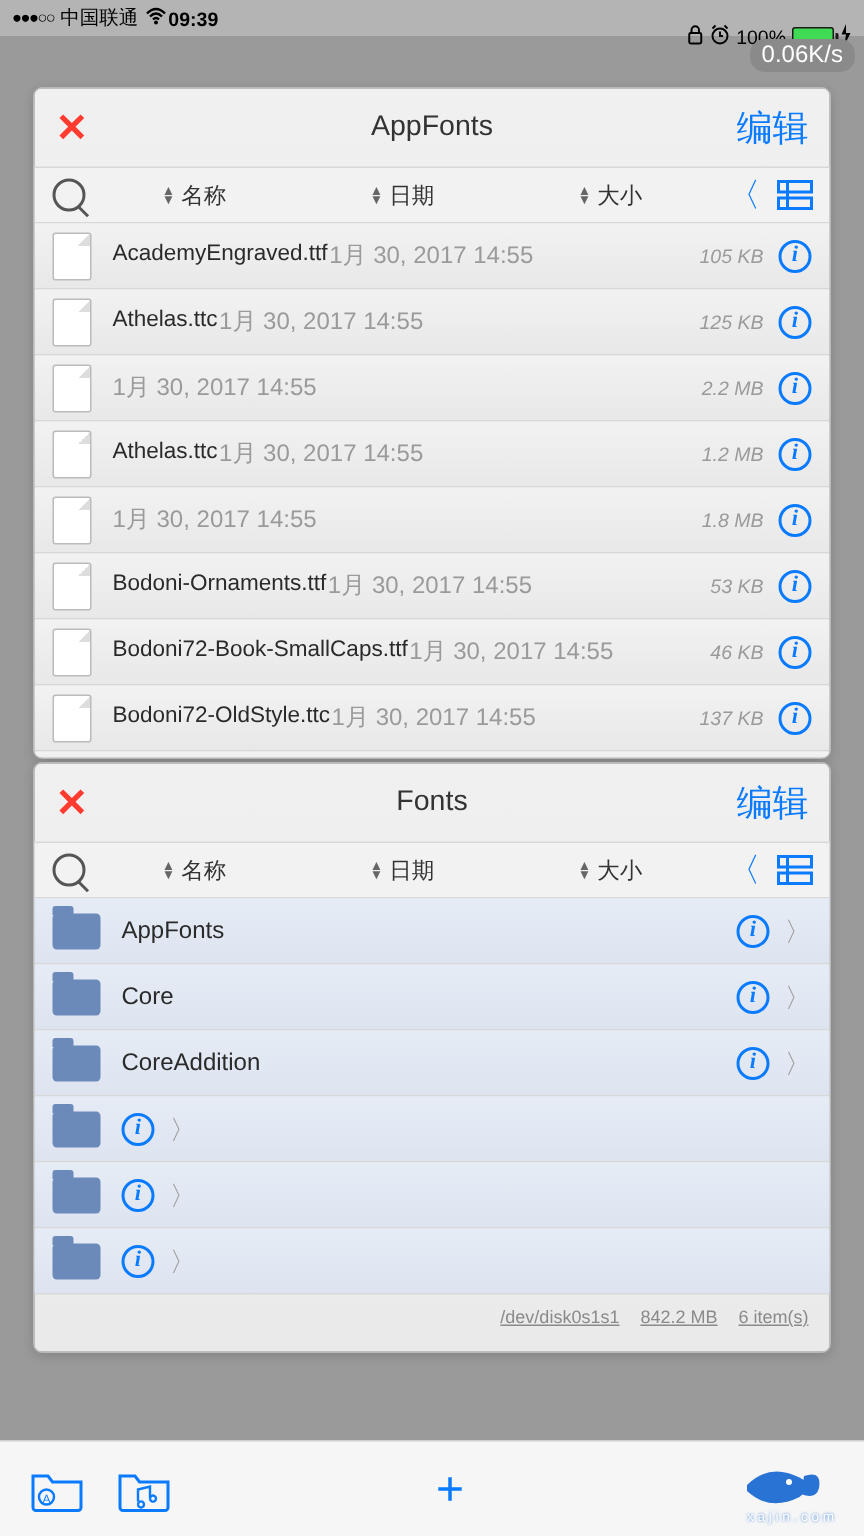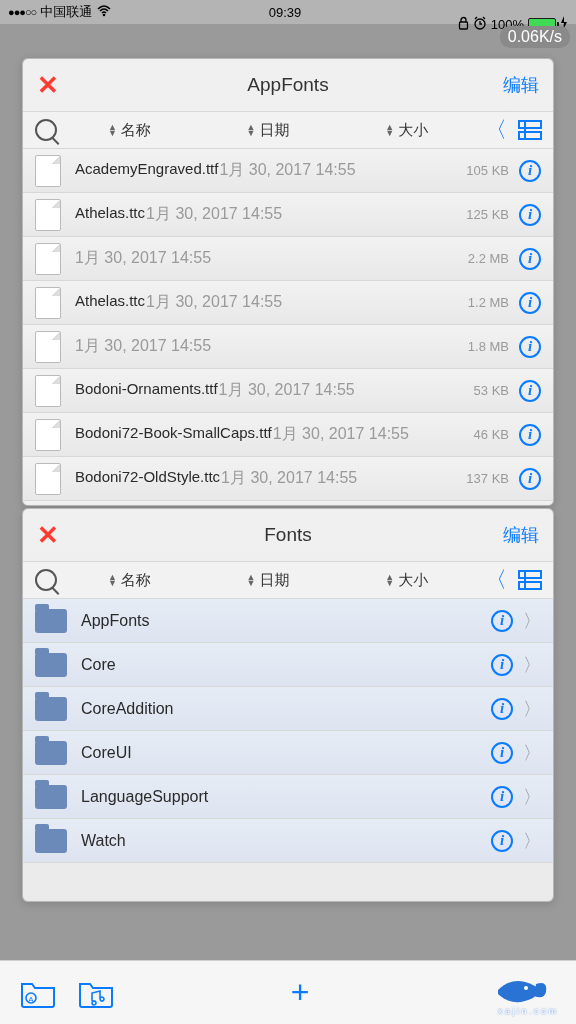--- a/index.html
+++ b/index.html
@@ -1,50 +1,50 @@
 <!DOCTYPE html>
 <html><head>
 <meta charset="utf-8">
 <style>
 * { margin: 0; padding: 0; box-sizing: border-box; font-family: -apple-system, "Helvetica Neue", Arial, sans-serif; }
 body { width: 576px; height: 1024px; background: #9a9a9a; overflow: hidden; position: relative; }
 
 .status-bar { height: 24px; display: flex; align-items: center; padding: 0 8px; font-size: 13px; color: #000; background: #b4b4b4; }
 .status-left { display: flex; align-items: center; gap: 4px; }
-.status-center { flex: 1; text-align: center; font-weight: 400; }
+.status-center { flex: 1; text-align: left; font-weight: 700; }
 .status-right { display: flex; align-items: center; gap: 4px; margin-top: 24px; }
 .dots { font-size: 11px; letter-spacing: -1px; }
 .battery { display: inline-block; width: 28px; height: 13px; border: 1px solid #1a1a1a; border-radius: 2px; background: #3fdb54; position: relative; }
 .battery::after { content:""; position:absolute; right:-4px; top:3px; width:2px; height:6px; background:#1a1a1a; border-radius:0 1px 1px 0; }
 .speed-badge { position: absolute; right: 6px; top: 26px; background: #8a8a8a; color: #fff; font-size: 16px; padding: 2px 8px; border-radius: 10px; }
 
 .panel { position: absolute; left: 22px; right: 22px; background: linear-gradient(180deg,#f0f0f0,#eaeaea); border: 1px solid #b8b8b8; border-radius: 6px; box-shadow: 0 2px 8px rgba(0,0,0,0.15); }
 .panel-top { top: 58px; height: 448px; overflow: hidden; }
 .panel-bottom { top: 508px; height: 394px; }
 
 .panel-header { height: 52px; display: flex; align-items: center; padding: 0 14px; position: relative; }
 .close-x { color: #ff3b30; font-size: 26px; font-weight: 700; }
 .panel-title { position: absolute; left: 0; right: 0; text-align: center; font-size: 19px; color: #333; pointer-events: none; }
-.edit-btn { margin-left: auto; color: #0a7bff; font-size: 18px; }
+.edit-btn { margin-left: auto; color: #0a7bff; font-size: 24px; }
 
 .sort-bar { height: 38px; display: flex; align-items: center; padding: 0 12px; border-top: 1px solid #d8d8d8; border-bottom: 1px solid #d8d8d8; background: #f2f2f2; gap: 6px; }
 .search-ic { width: 22px; height: 22px; border: 2px solid #555; border-radius: 50%; position: relative; }
 .search-ic::after { content:""; position:absolute; width: 9px; height: 2px; background:#555; bottom:-3px; right:-5px; transform: rotate(45deg); }
 .sort-col { flex: 1; display: flex; align-items: center; justify-content: center; gap: 4px; font-size: 15px; color: #333; }
 .sort-arrows { font-size: 9px; color: #666; display: flex; flex-direction: column; line-height: 6px; }
 .back-chev { color: #0a7bff; font-size: 22px; padding: 0 6px; }
 .view-ic svg { display: block; }
 
 .file-row { height: 44px; display: flex; align-items: center; padding: 0 12px; border-bottom: 1px solid #d8d8d8; background: linear-gradient(180deg,#f2f2f2,#e8e8e8); }
 .file-icon { width: 26px; height: 32px; border: 1px solid #bbb; background: #fff; border-radius: 2px; margin-right: 14px; position: relative; }
 .file-icon::before { content:""; position:absolute; top:0; right:0; width:8px; height:8px; background: linear-gradient(135deg, transparent 50%, #ddd 50%); }
 .file-text { flex: 1; display: flex; flex-direction: row; gap: 1px; }
 .file-name { font-size: 15px; color: #2a2a2a; }
 .file-date { font-size: 16px; color: #9a9a9a; }
-.file-size { font-size: 13px; color: #9a9a9a; margin-right: 10px; }
+.file-size { font-size: 13px; color: #9a9a9a; margin-right: 10px; font-style: italic; }
 .info-ic { width: 22px; height: 22px; border: 2px solid #0a7bff; border-radius: 50%; color: #0a7bff; font-style: italic; font-family: serif; font-size: 15px; font-weight: 700; display: flex; align-items: center; justify-content: center; }
 
 .folder-row { height: 44px; display: flex; align-items: center; padding: 0 12px; border-bottom: 1px solid #d8d8d8; background: linear-gradient(180deg,#e6ecf5,#dde4f0); }
 .folder-ic { width: 32px; height: 24px; background: #6b89b9; border-radius: 3px; position: relative; margin-right: 14px; }
 .folder-ic::before { content:""; position:absolute; top:-5px; left:0; width:14px; height:6px; background:#6b89b9; border-radius:2px 2px 0 0; }
 .folder-name { flex: 1; font-size: 16px; color: #2a2a2a; }
 .chev-right { color: #999; font-size: 18px; margin-left: 10px; }
 
 .footer-info { text-align: right; padding: 8px 14px; font-size: 12px; color: #8a8a8a; text-decoration: underline; display: flex; gap: 14px; justify-content: flex-end; }
 
@@ -247,37 +247,39 @@
   <span class="chev-right">〉</span>
       </div>
       <div class="folder-row">
         <div class="folder-ic"></div>
   <span class="folder-name">CoreAddition</span>
   <span class="info-ic">i</span>
   <span class="chev-right">〉</span>
       </div>
       <div class="folder-row">
         <div class="folder-ic"></div>
-  <span class="folder-name">CoreUI</span>
-  <span class="info-ic">i</span>
-  <span class="chev-right">〉</span>
-      </div>
-      <div class="folder-row">
-        <div class="folder-ic"></div>
-  <span class="folder-name">LanguageSupport</span>
-  <span class="info-ic">i</span>
-  <span class="chev-right">〉</span>
-      </div>
-      <div class="folder-row">
-        <div class="folder-ic"></div>
-  <span class="folder-name">Watch</span>
+  <span class="info-ic">i</span>
+  <span class="chev-right">〉</span>
+      </div>
+      <div class="folder-row">
+        <div class="folder-ic"></div>
+  <span class="info-ic">i</span>
+  <span class="chev-right">〉</span>
+      </div>
+      <div class="folder-row">
+        <div class="folder-ic"></div>
   <span class="info-ic">i</span>
   <span class="chev-right">〉</span>
       </div>
     </div>
+  <div class="footer-info">
+    <span>/dev/disk0s1s1</span>
+    <span>842.2 MB</span>
+    <span>6 item(s)</span>
+  </div>
 </div>
 
 <div class="toolbar">
   <span class="tb-icon">
     <svg width="36" height="30">
         <path d="M2 6 h10 l3 4 h19 v17 a2 2 0 0 1 -2 2 h-28 a2 2 0 0 1 -2 -2 z" fill="none" stroke="#0a7bff" stroke-width="2"></path>
         <circle cx="11" cy="20" r="5" fill="none" stroke="#0a7bff" stroke-width="1.6"></circle>
         <text x="11" y="24" font-size="8" text-anchor="middle" fill="#0a7bff">A</text>
       </svg>
   </span>

